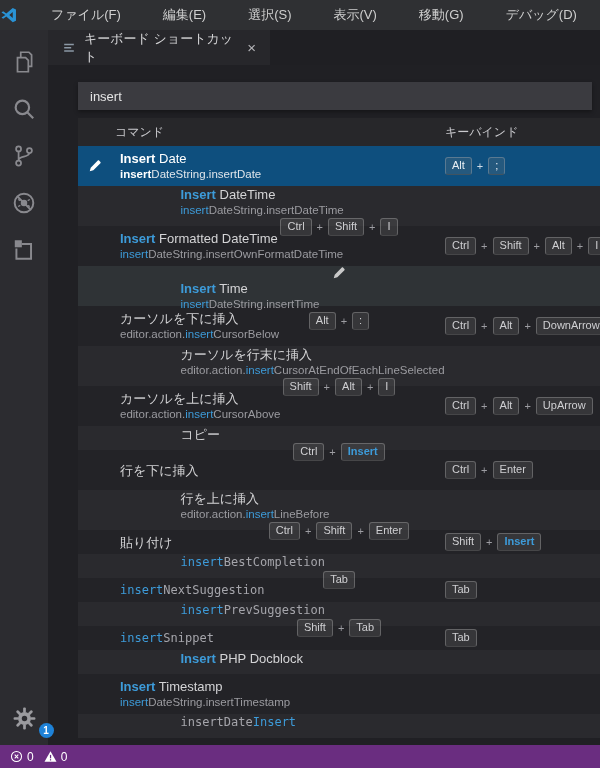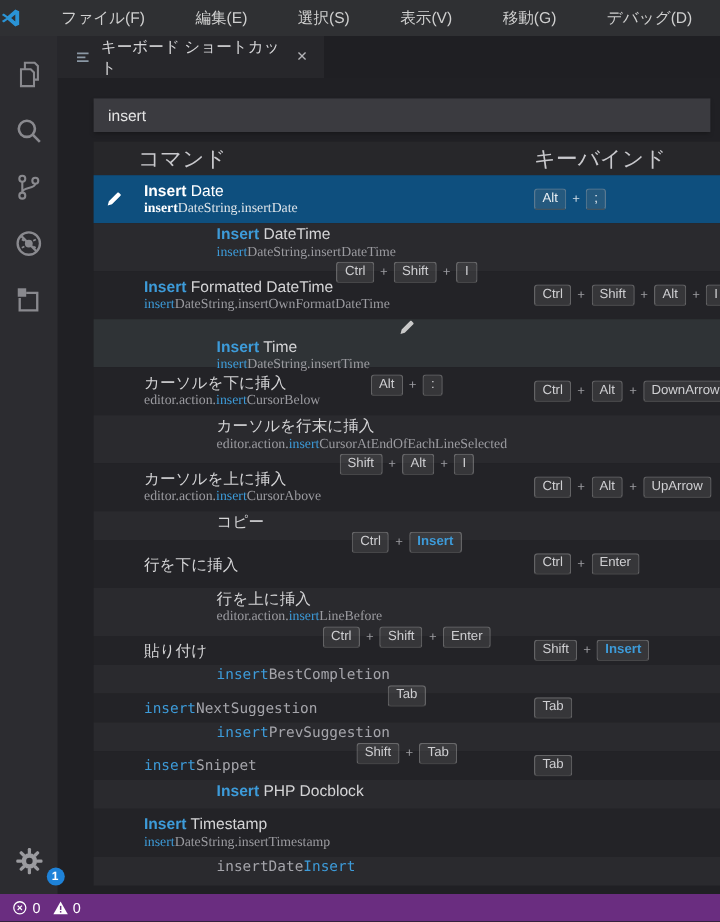--- a/index.html
+++ b/index.html
@@ -32,40 +32,40 @@
   .tab-close { margin-left:auto; font-size:15px; color:#b4b4b8; line-height:1; padding:2px 4px; }
 
   
   .editor { flex:1; background:#202024; padding-top:17px; overflow:hidden; }
   .searchbox { margin:0 8px 0 30px; height:28px; background:#3b3b40; display:flex; align-items:center;
                box-shadow:0 2px 4px rgba(0,0,0,.35); }
   .searchbox input { flex:1; height:100%; background:transparent; border:0; outline:none;
                      color:#e4e4e4; font-size:13px; padding:0 12px; font-family:"Liberation Sans",sans-serif; }
 
   .kb-header { margin:8px 0 0 30px; height:28px; background:#27272a; display:flex; align-items:center;
-               font-size:18px; color:#c9c9cd; }
+               font-size:12px; color:#c9c9cd; }
   .h-cmd { width:367px; padding-left:37px; }
   .h-key { flex:1; }
 
   .row { margin-left:30px; display:flex; align-items:center; }
   .row.tall { height:40px; }
   .row.short { height:24px; }
   .row.even { background:#232327; }
   .row.odd  { background:#2a2a2e;flex-direction:column; }
   .row.hover { background:#2f3336; }
   .row.selected { background:var(--sel,#0e4f7e); }
 
   .pencil-col { width:34px; display:flex; align-items:center; justify-content:center; color:#c9c9c9; flex:none; }
   .pencil-col svg { width:14px; height:14px; display:block; }
   .row.selected .pencil-col { color:#fff; }
 
   .cmd-col { width:333px; display:flex; flex-direction:column; justify-content:center; padding-left:8px; overflow:hidden; flex:none; }
   .cmd-label { font-size:13px; line-height:17px; color:#d4d4d6; white-space:nowrap; }
   .cmd-label.mono { font-family:"DejaVu Sans Mono",monospace; font-size:12px; color:#a5a5ab; }
-  .cmd-id { font-family:Liberation Serif, serif; font-size:11.5px; line-height:15px; color:#9b9ba0; white-space:nowrap; }
+  .cmd-id { font-family:Liberation Sans, sans-serif; font-size:11.5px; line-height:15px; color:#9b9ba0; white-space:nowrap; }
   .cmd-label .match { color:var(--match,#3d9bd9); font-weight:bold; }
   .cmd-label.mono .match { font-weight:normal; }
   .cmd-id .match { color:var(--match,#3d9bd9); }
   .row.selected .cmd-label, .row.selected .cmd-label .match { color:#fff; }
   .row.selected .cmd-id { color:#dfe5ea; }
   .row.selected .cmd-id .match { color:#fff; font-weight:bold; }
 
   .key-col { flex:1; display:flex; align-items:center; gap:5px; font-size:11px; min-width:0; }
   .key { background:rgba(128,128,128,.20); border:1px solid rgba(175,175,175,.38);
          border-bottom-color:rgba(80,80,80,.65); border-radius:3px; padding:1px 6px 2px;

